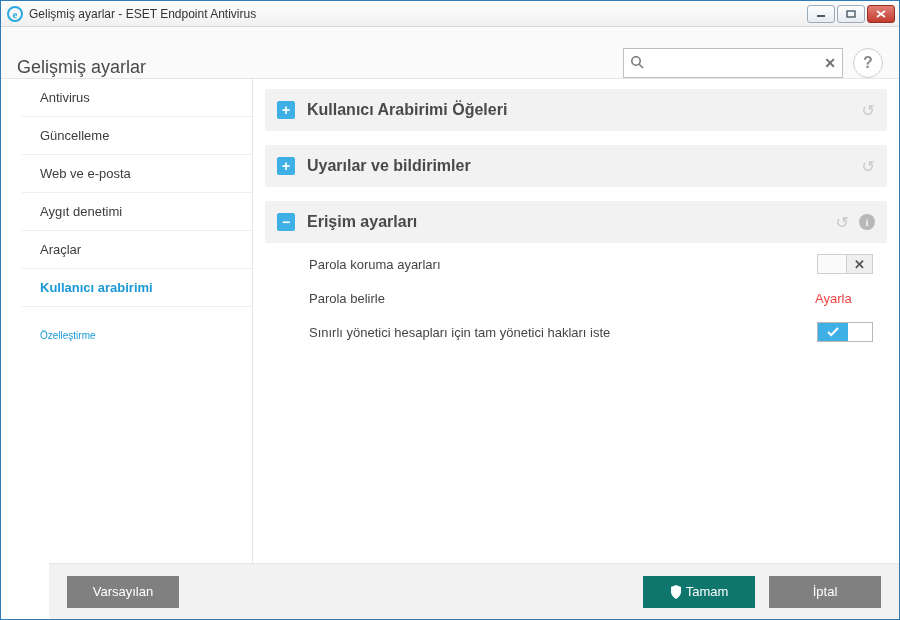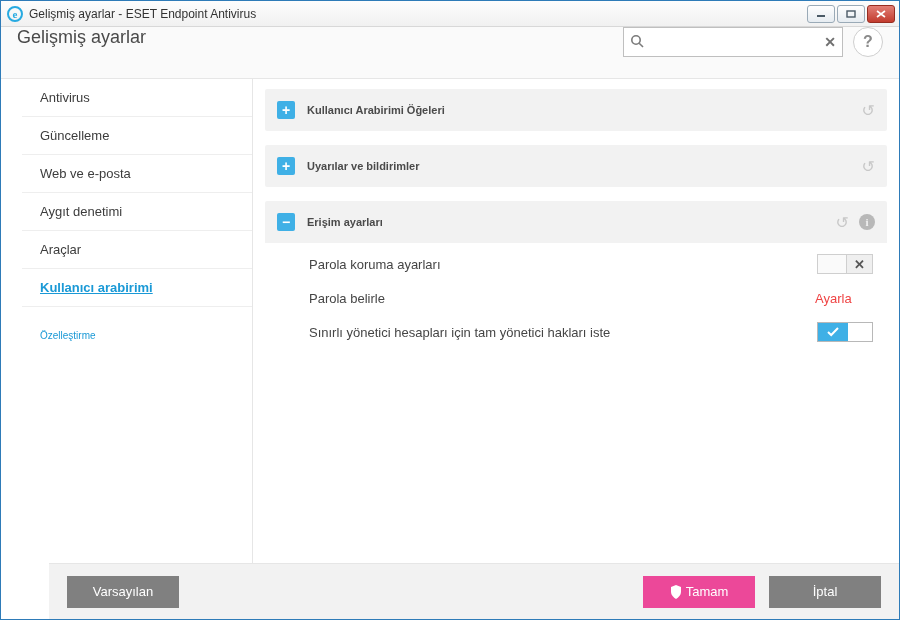--- a/index.html
+++ b/index.html
@@ -9,41 +9,41 @@
   .window { width: 900px; height: 620px; border: 1px solid #2e7bb8; display: flex; flex-direction: column; background: #fff; }
   .titlebar { height: 26px; background: linear-gradient(#fdfdfd,#f1f1f1); border-bottom: 1px solid #d8d8d8; display: flex; align-items: center; padding: 0 4px 0 6px; }
   .titlebar .app-icon { width: 16px; height: 16px; border-radius: 50%; border: 2px solid #27aae1; color: #27aae1; font: bold 11px/12px "Segoe UI"; text-align: center; margin-right: 6px; }
   .titlebar .title { color: #333; font-size: 12px; }
   .titlebar .spacer { flex: 1; }
   .win-btn { width: 28px; height: 18px; margin-left: 2px; border: 1px solid #9aaab7; border-radius: 3px; background: linear-gradient(#fefefe,#e6ecf1); display: flex; align-items: center; justify-content: center; cursor: pointer; }
   .win-btn svg { display: block; }
   .win-btn.close { background: linear-gradient(#e27f76,#c23b2e); border-color: #972c20; }
 
   
-  .header { height: 52px; display: flex; align-items: flex-start; padding: 0 16px; border-bottom: 1px solid #e6e6e6; background:#fafafa; }
+  .header { height: 52px; display: flex; align-items: flex-end; padding: 0 16px; border-bottom: 1px solid #e6e6e6; background:#fafafa; }
   .header h1 { font-size: 18px; font-weight: 400; color: #4a4a4a; }
   .header .spacer { flex: 1; }
   .searchbox { width: 220px; height: 30px; border: 1px solid #bfbfbf; background: #fff; display: flex; align-items: center; padding: 0 6px; }
   .searchbox .mag { color: #7a7a7a; margin-right: 4px; }
   .searchbox input { flex: 1; border: none; outline: none; font-size: 13px; background: transparent; }
   .searchbox .clear { color: #707070; cursor: pointer; font-size: 14px; font-weight: bold; }
   .help-btn { width: 30px; height: 30px; margin-left: 10px; border: 1px solid #cfcfcf; border-radius: 50%; display: flex; align-items: center; justify-content: center; color: #8a8a8a; font-size: 16px; font-weight: bold; cursor: pointer; background:#fff; }
 
   
   .body { flex: 1; display: flex; min-height: 0; }
   .sidebar { width: 252px; border-right: 1px solid #e6e6e6; background: #fff; padding-left: 21px; }
   .side-item { height: 38px; display: flex; align-items: center; padding: 0 18px; color: #3c3c3c; border-bottom: 1px solid #eeeeee; cursor: pointer; }
-  .side-item.selected { color: #1a99d6; font-weight: 600; text-decoration: underline; }
+  .side-item.selected { color: #1a99d6; font-weight: 600; }
   .side-sub { height: 34px; display: flex; align-items: flex-end; padding: 0 18px; color: #1a99d6; cursor: pointer; font-size: 10px; }
 
   .content { flex: 1; padding: 10px 12px 0 12px; overflow: auto; }
   .panel { background: #f2f2f2; border-radius: 2px; margin-bottom: 14px; }
   .panel-header { height: 42px; display: flex; align-items: center; padding: 0 12px; cursor: pointer; }
   .expander { width: 18px; height: 18px; background: #3fb0e6; color: #fff; border-radius: 2px; display: flex; align-items: center; justify-content: center; font-weight: bold; font-size: 14px; line-height: 1; margin-right: 12px; }
-  .panel-title { color: #4a4a4a; font-weight: 600; font-size: 11px; flex: 1; }
+  .panel-title { color: #4a4a4a; font-weight: 600; font-size: 16px; flex: 1; }
   .reset-icn { color: #c8c8c8; font-size: 16px; margin-left: 10px; }
   .info-icn { width: 16px; height: 16px; border-radius: 50%; background: #b8b8b8; color: #f2f2f2; font: bold 11px/16px "Segoe UI"; text-align: center; margin-left: 10px; }
 
   .panel-body { background: #fff; padding: 4px 0 10px 0; }
   .row { display: flex; align-items: center; height: 34px; padding: 0 14px 0 44px; gap: 30px; }
   .row .label { flex: 1; color: #454545; }
   .row .link { color: #ef4444; cursor: pointer; width: 58px; margin-left: 48px; }
 
   
   .toggle-off { width: 56px; height: 20px; border: 1px solid #cfcfcf; background: #fafafa; position: relative; cursor: pointer; }
@@ -51,21 +51,21 @@
 
   
   .toggle-on { width: 56px; height: 20px; border: 1px solid #b8b8b8; background: #fff; position: relative; cursor: pointer; }
   .toggle-on .fill { position: absolute; left: 0; top: 0; bottom: 0; width: 30px; background: #3fb0e6; display:flex; align-items:center; justify-content:center; color:#fff; }
 
   
   .footer { height: 56px; background: #f2f2f2; border-top: 1px solid #e6e6e6; display: flex; align-items: center; padding: 0 18px; margin-left: 48px; }
   .btn { height: 32px; min-width: 112px; display: flex; align-items: center; justify-content: center; font-size: 13px; cursor: pointer; border: none; }
   .btn-default { background: #808080; color: #fff; }
   .btn-cancel { background: #808080; color: #fff; margin-left: 14px; }
-  .btn-ok { background: #ec4899; color: #fff; }
+  .btn-ok { background: #0f766e; color: #fff; }
   .btn-ok svg { margin-right: 4px; }
   .footer .spacer { flex: 1; }
 </style>
 </head>
 <body>
 
 <div class="window">
 
   <div class="titlebar">
     <div class="app-icon">e</div>

